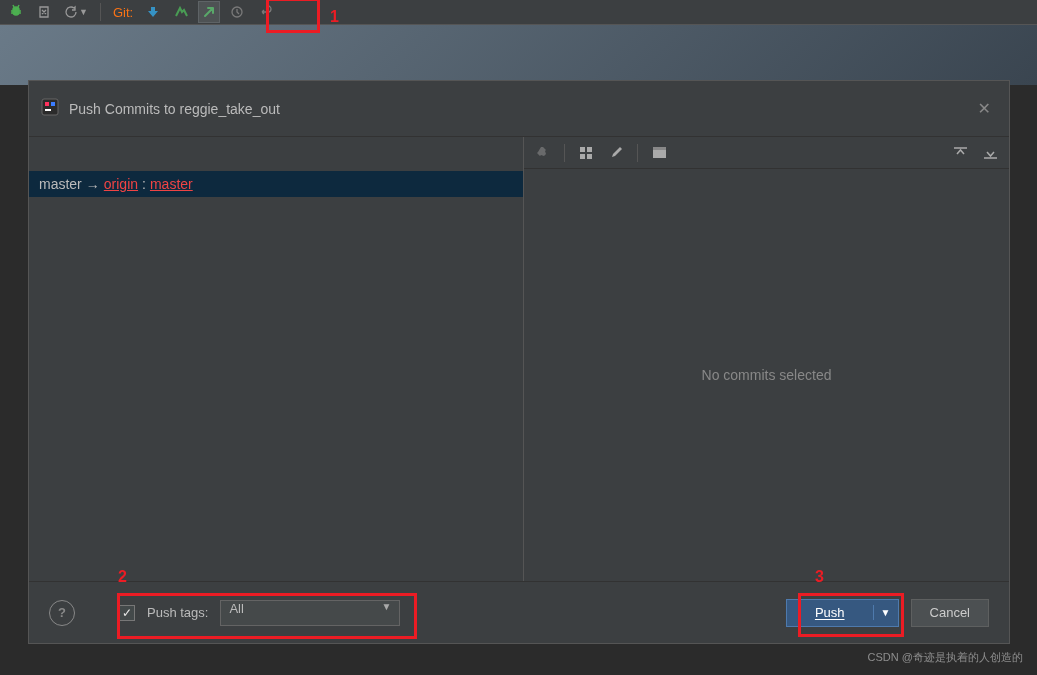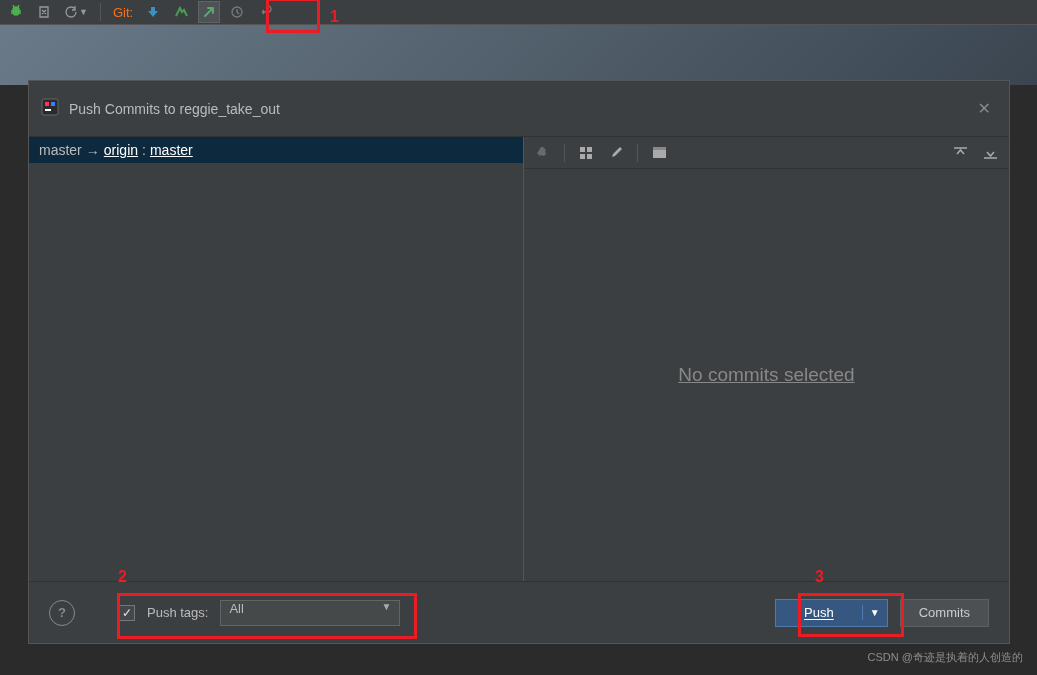--- a/index.html
+++ b/index.html
@@ -97,23 +97,24 @@
       flex-direction: column;
     }
     .branch-row {
       background: #0d293e;
       padding: 5px 10px;
       color: #bbb;
       font-size: 14px;
       display: flex;
       align-items: center;
       gap: 4px;
+      margin-top: 34px;
     }
     .branch-link {
-      color: #ffffff;
+      color: #ef4444;
       text-decoration: underline;
       cursor: pointer;
     }
     .right-pane {
       flex: 1;
       display: flex;
       flex-direction: column;
     }
     .right-toolbar {
       height: 32px;
@@ -131,22 +132,21 @@
       cursor: pointer;
     }
     .rt-sep { width:1px; height:18px; background:#555; margin:0 4px;}
     .rt-spacer { flex: 1; }
     .right-content {
       flex: 1;
       display: flex;
       align-items: center;
       justify-content: center;
       color: #888;
-      font-size: 19px;
-      text-decoration: underline;
+      font-size: 14px;
     }
     .dlg-footer {
       height: 62px;
       display: flex;
       align-items: center;
       padding: 0 20px;
       gap: 12px;
       border-top: 1px solid #323232;
     }
     .help-btn {
@@ -355,21 +355,21 @@
     <div class="combo">
       <span>All</span>
       <span class="arrow">▼</span>
     </div>
     <div class="footer-spacer"></div>
     <div class="btn-primary">
       <div class="main">Push</div>
       <div class="drop">▼</div>
     </div>
     <div class="btn-default">
-      <span>Commits</span>
+      <span>Cancel</span>
     </div>
   </div>
 </div>
 
 <div class="red-box" style="top:593px;left:117px;width:300px;height:46px"></div>
 <div class="anno-num" style="top:568px;left:118px">2</div>
 
 <div class="red-box" style="top:593px;left:798px;width:106px;height:44px"></div>
 <div class="anno-num" style="top:568px;left:815px">3</div>
 

